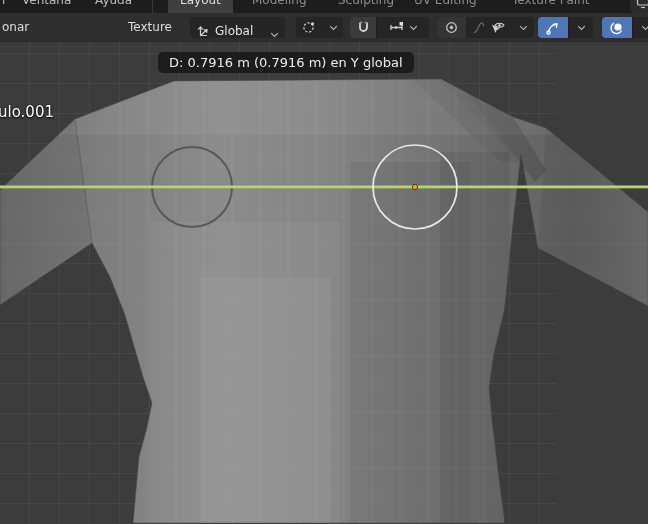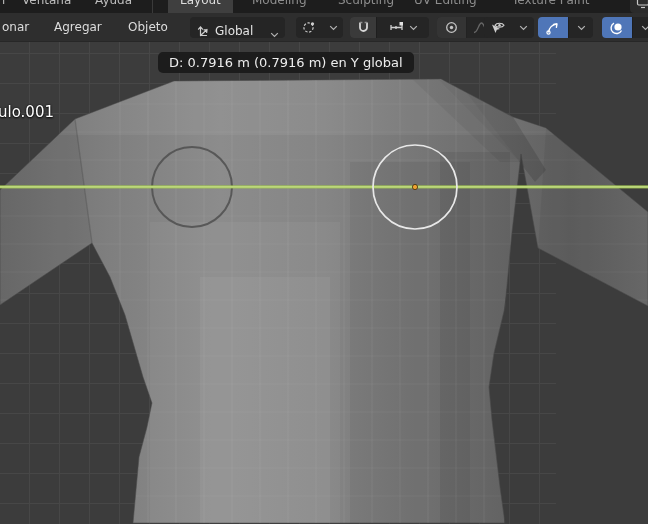--- a/index.html
+++ b/index.html
@@ -59,22 +59,21 @@
               <rect x="1.5" y="2.5" width="11" height="7.5" rx="1.2" fill="none" stroke="#c9c9c9" stroke-width="1.2"></rect>
               <path d="M5 12.5h4" stroke="#c9c9c9" stroke-width="1.2"></path>
             </svg>
         </span>
       </span>
     </div>
   </div>
 
   <div class="vheader">
     <span class="vh-menu" style="left:2px">onar</span>
-    <span class="vh-menu" style="left:54px">Agregar</span>
-    <span class="vh-menu" style="left:128px">Objeto</span>
+    <span class="vh-menu" style="left:128px">Texture</span>
 
     <div class="btn" style="left:190px;width:95px;padding:0 6px;align-items:flex-end;">
       <span class="icon">
         <svg width="15" height="15" viewBox="0 0 15 15">
             <path d="M4.5 12.5V4M4.5 4l-2 2.2M4.5 4l2 2.2M4.5 12.5l6.5-6M11 6.5l-3 .3M11 6.5l-.3 3M4.5 12.5h6" fill="none" stroke="#cfcfcf" stroke-width="1.2" stroke-linecap="round"></path>
           </svg>
       </span>
       <span class="lbl">Global</span>
       <span class="icon" style="margin-left:auto">
         <svg width="9" height="6" viewBox="0 0 9 6">

